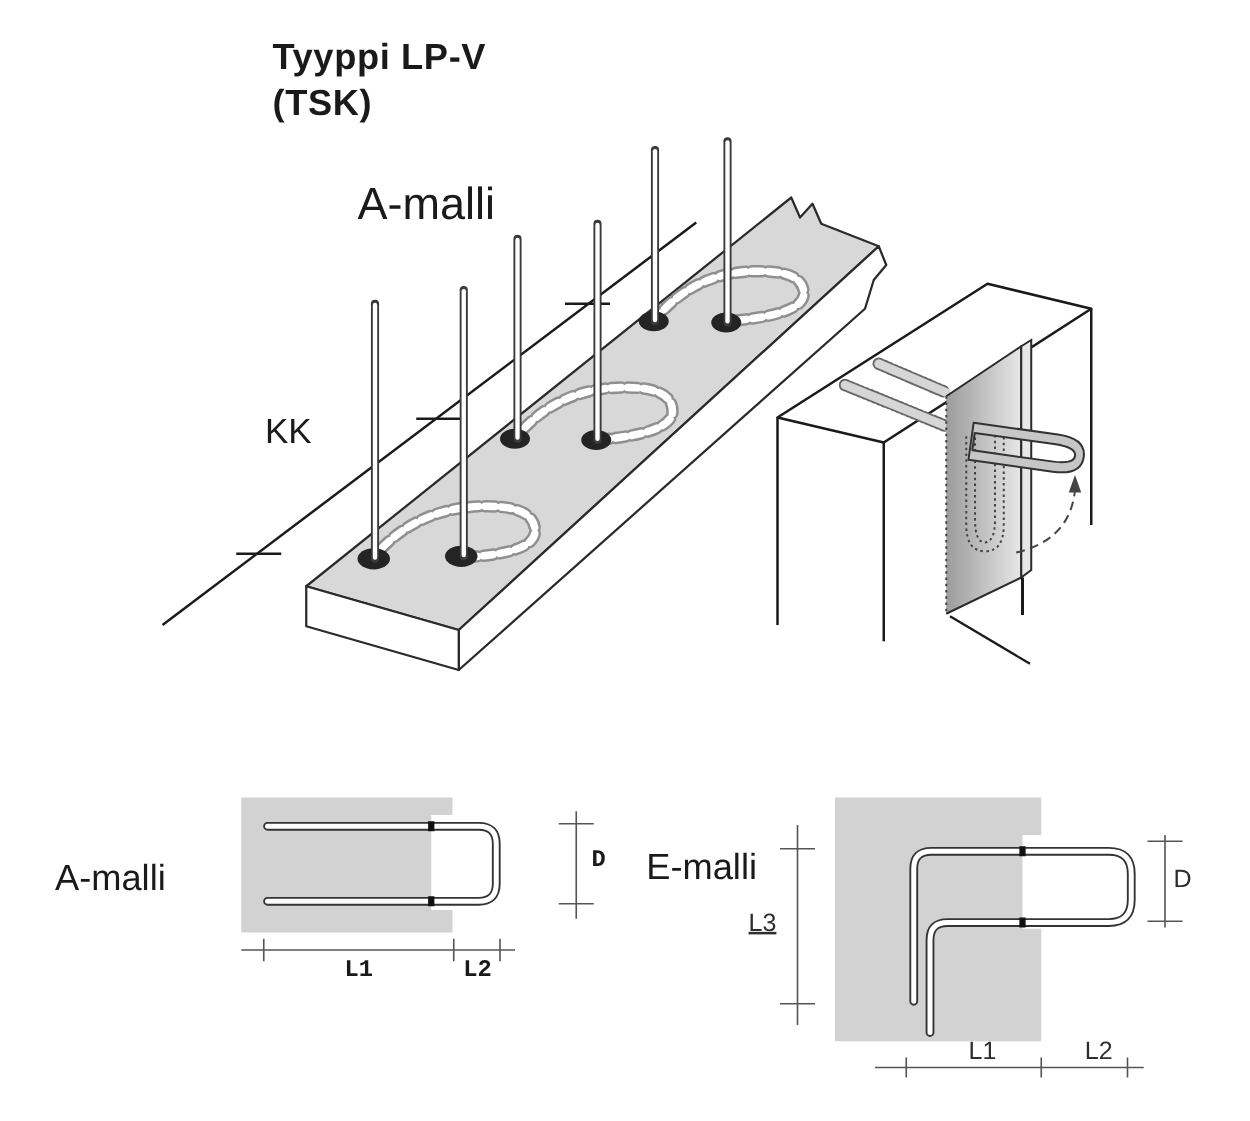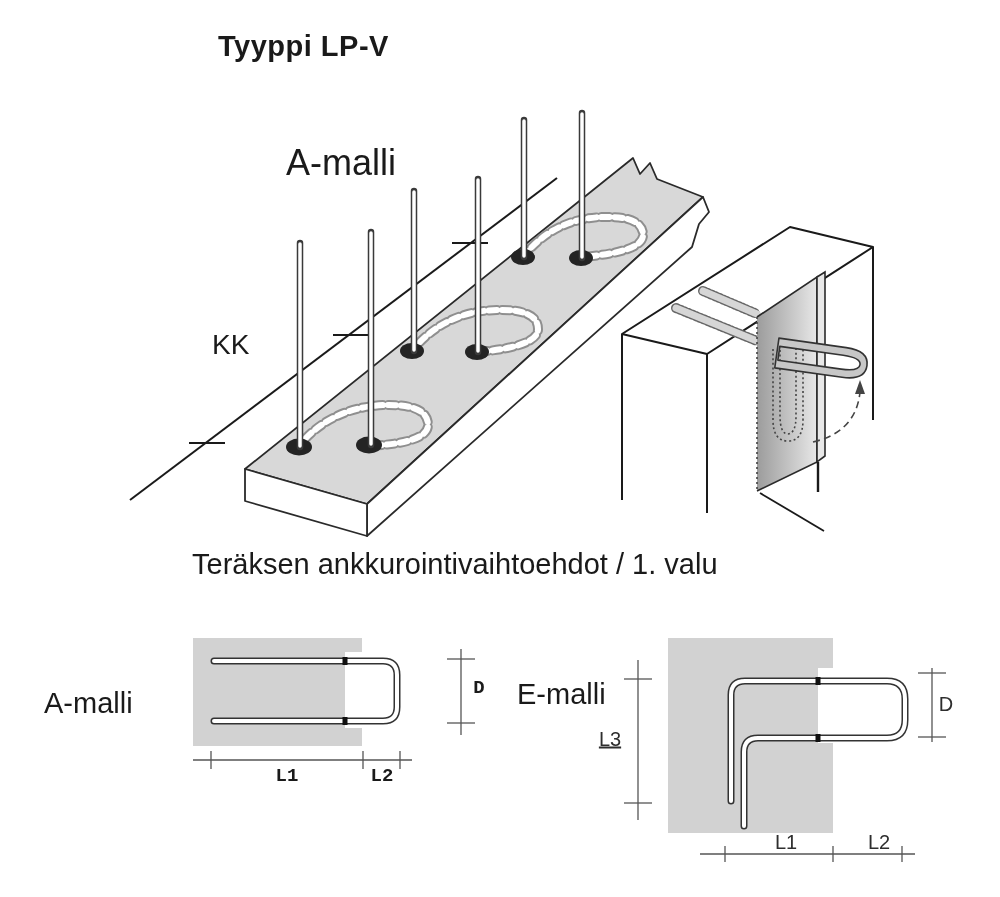--- a/index.html
+++ b/index.html
@@ -190,27 +190,27 @@
         <line x1="700" y1="854" x2="915" y2="854"></line>
         <line x1="725" y1="846" x2="725" y2="862"></line>
         <line x1="833" y1="846" x2="833" y2="862"></line>
         <line x1="902" y1="846" x2="902" y2="862"></line>
       </g>
     </g>
   </svg>
 
   <div class="abs title">
     <div>Tyyppi LP-V</div>
+    <div>(TSK)</div>
   </div>
 
   <div class="abs iso-label">A-malli</div>
 
   <div class="abs kk-label">KK</div>
 
-  <div class="abs caption">Teräksen ankkurointivaihtoehdot / 1. valu</div>
 
   <div class="abs detail-a-label">A-malli</div>
 
   <div class="abs detail-e-label">E-malli</div>
 
   <span class="dim-label dim-mono" style="left:287px;top:776px;">L1</span>
   <span class="dim-label dim-mono" style="left:382px;top:776px;">L2</span>
   <span class="dim-label dim-mono" style="left:479px;top:688px;">D</span>
 
   <span class="dim-label" style="left:610px;top:739px;text-decoration:underline;">L3</span>

